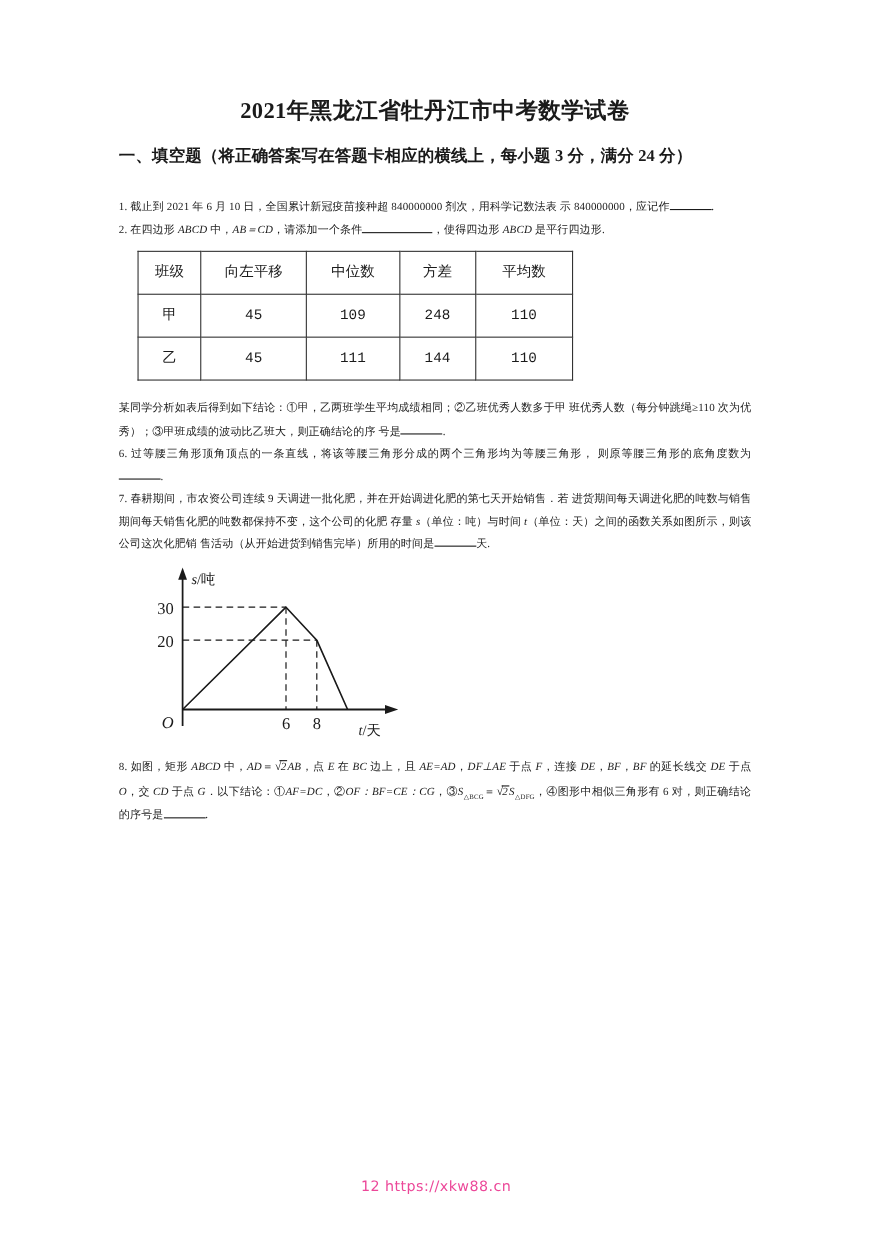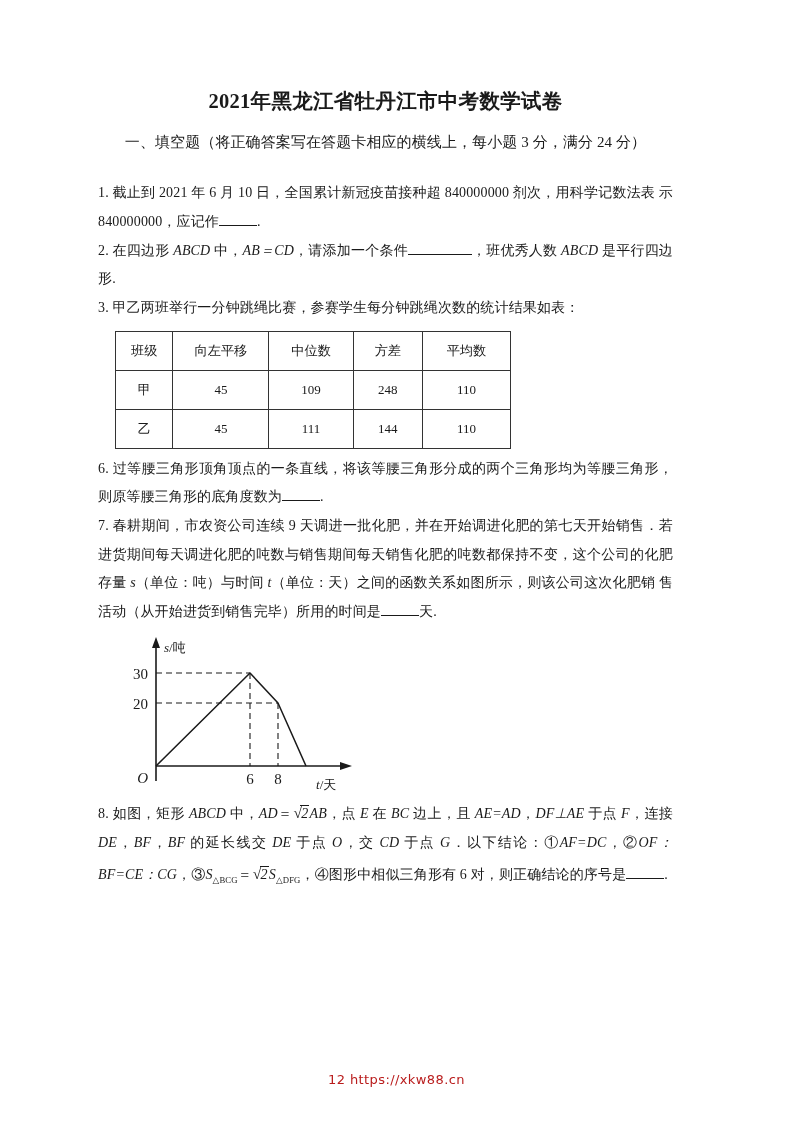--- a/index.html
+++ b/index.html
@@ -16,47 +16,46 @@
     overflow: hidden;
   }
   .page {
     position: absolute;
     left: 0; top: 0;
     width: 793px;
     height: 1122px;
   }
   .content {
     position: absolute;
-    left: 98px;
+    left: 108px;
     top: 88px;
     width: 575px;
   }
 
   .doc-title {
     font-size: 20.5px;
     font-weight: bold;
     text-align: center;
     letter-spacing: 0.3px;
     margin: 0 0 16px 0;
     line-height: 1.3;
   }
 
   .section-head {
     font-size: 15px;
-    font-weight: normal;
+    font-weight: bold;
     margin: 0 0 26px 0;
     line-height: 1.5;
     letter-spacing: 0.1px;
-    text-align: center;
   }
 
   .q {
-    font-size: 14px;
+    font-size: 10px;
     line-height: 2.05;
-    margin: 6px 0 0 0;
+    margin: 16px 0 0 0;
     text-align: justify;
     text-justify: inter-ideograph;
     letter-spacing: 0.15px;
   }
   .q + .q { margin-top: 0px; }
 
   .ital {
     font-style: italic;
     font-family: Liberation Serif, serif;
   }
@@ -94,20 +93,21 @@
     border-collapse: collapse;
     width: 396px;
     font-size: 13px;
   }
   table.stat td {
     border: 1px solid #333;
     text-align: center;
     padding: 9px 2px;
     line-height: 1.5;
     height: 20px;
+    font-family: Liberation Mono, monospace;
   }
   table.stat tr.hdr td { font-size: 13.2px; }
   table.stat td.c0 { width: 56px; }
   table.stat td.c1 { width: 98px; }
   table.stat td.c2 { width: 85px; }
   table.stat td.c3 { width: 68px; }
   table.stat td.c4 { width: 89px; }
 
   
   .figure {
@@ -119,21 +119,21 @@
 
   
   .footer {
     position: absolute;
     left: 0;
     top: 1072px;
     width: 793px;
     text-align: center;
     font-family: "DejaVu Sans", "Liberation Sans", sans-serif;
     font-size: 13px;
-    color: #b91c1c;
+    color: #ec4899;
     letter-spacing: 0.4px;
   }
 </style>
 </head>
 <body>
 
 <div class="page">
   <div class="content">
 
     <h1 class="doc-title">2021年黑龙江省牡丹江市中考数学试卷</h1>
@@ -141,27 +141,23 @@
     <div class="section-head">一、填空题（将正确答案写在答题卡相应的横线上，每小题 3 分，满分 24 分）</div>
 
     <p class="q">
       <span>1.</span>
       <span>截止到 2021 年 6 月 10 日，全国累计新冠疫苗接种超 840000000 剂次，用科学记数法表</span>
       <span>示 840000000，应记作</span><span class="blank b-md"></span><span>.</span>
     </p>
 
     <p class="q">
       <span>2.</span>
-      <span>在四边形 </span><span class="ital">ABCD</span><span> 中，</span><span class="ital">AB＝CD</span><span>，请添加一个条件</span><span class="blank b-lg"></span><span>，班优秀人数 </span><span class="ital">ABCD</span><span> 是平行四边形.</span>
-    </p>
-
-    <p class="q">
-      <span>3.</span>
-      <span>甲乙两班举行一分钟跳绳比赛，参赛学生每分钟跳绳次数的统计结果如表：</span>
-    </p>
+      <span>在四边形 </span><span class="ital">ABCD</span><span> 中，</span><span class="ital">AB＝CD</span><span>，请添加一个条件</span><span class="blank b-lg"></span><span>，使得四边形 </span><span class="ital">ABCD</span><span> 是平行四边形.</span>
+    </p>
+
 
     <div class="stat-table-wrap">
       <table class="stat">
         <tbody>
             <tr class="hdr">
           <td class="c0">班级</td>
           <td class="c1">向左平移</td>
           <td class="c2">中位数</td>
           <td class="c3">方差</td>
           <td class="c4">平均数</td>
@@ -177,20 +173,25 @@
           <td class="c0">乙</td>
           <td class="c1">45</td>
           <td class="c2">111</td>
           <td class="c3">144</td>
           <td class="c4">110</td>
         </tr>
       </tbody>
         </table>
     </div>
 
+    <p class="q">
+      <span>某同学分析如表后得到如下结论：①甲，乙两班学生平均成绩相同；②乙班优秀人数多于甲</span>
+      <span>班优秀人数（每分钟跳绳≥110 次为优秀）；③甲班成绩的波动比乙班大，则正确结论的序</span>
+      <span>号是</span><span class="blank b-md"></span><span>.</span>
+    </p>
 
 
 
     <p class="q">
       <span>6.</span>
       <span>过等腰三角形顶角顶点的一条直线，将该等腰三角形分成的两个三角形均为等腰三角形，</span>
       <span>则原等腰三角形的底角度数为</span><span class="blank b-md"></span><span>.</span>
     </p>
 
     <p class="q">

